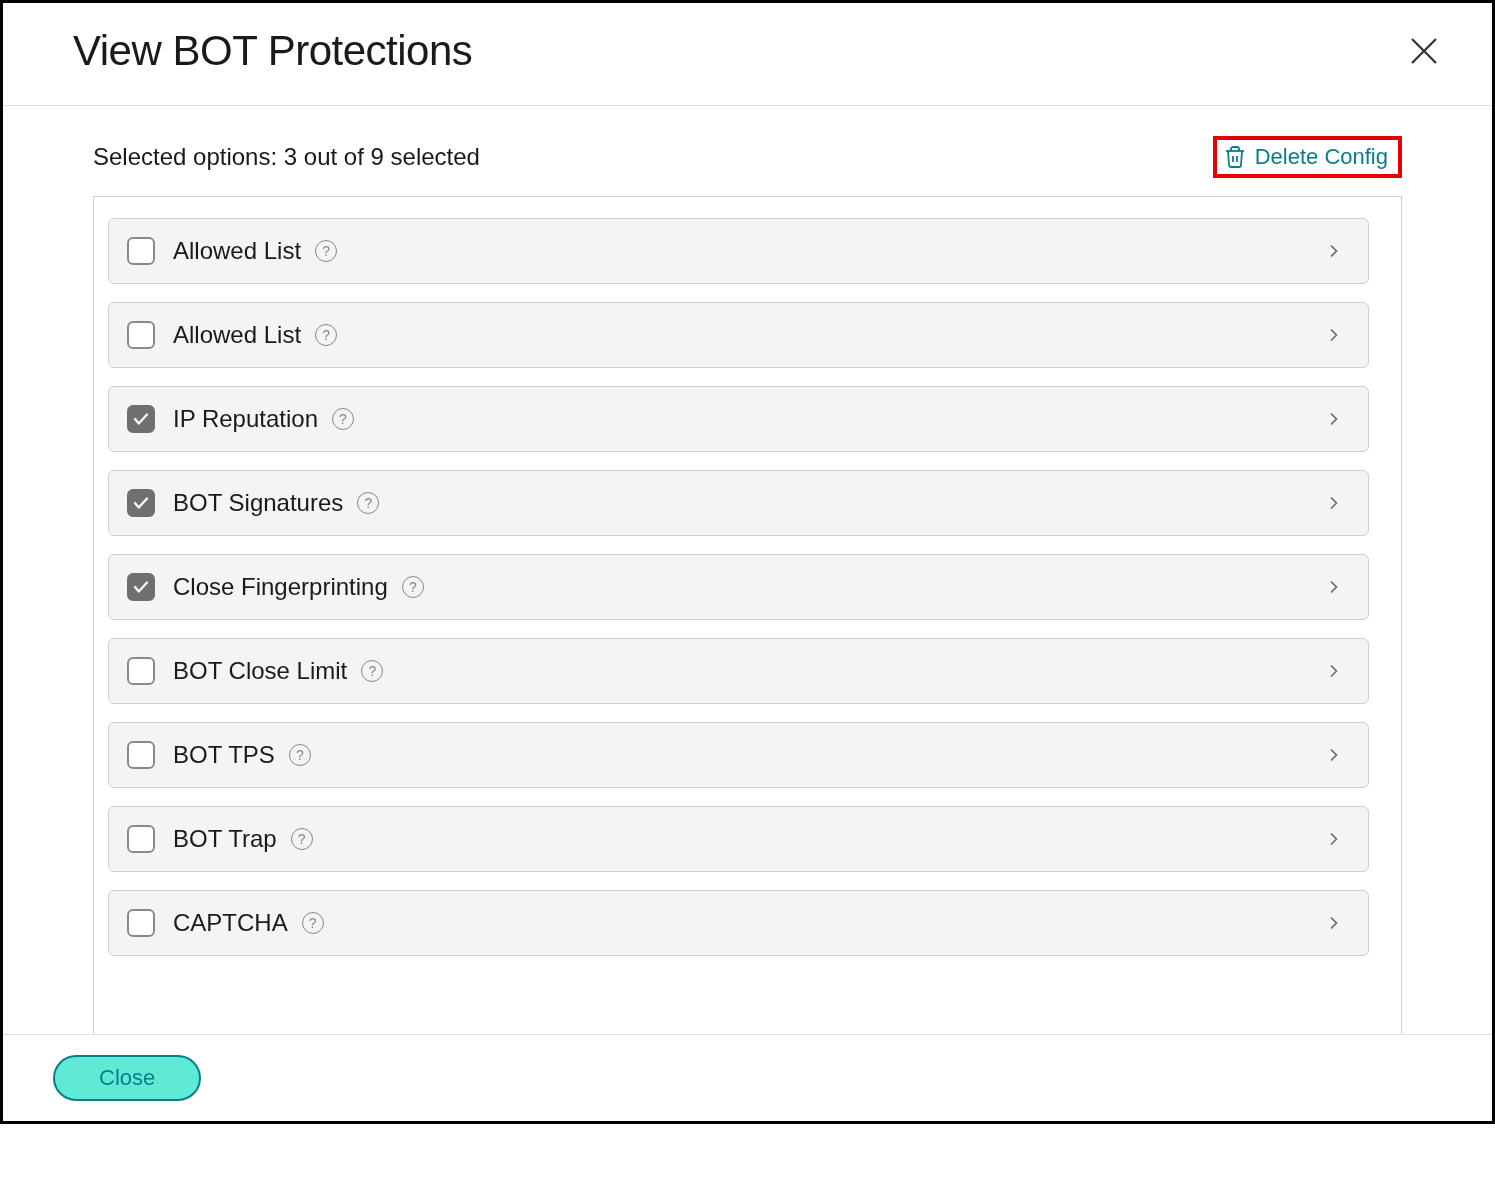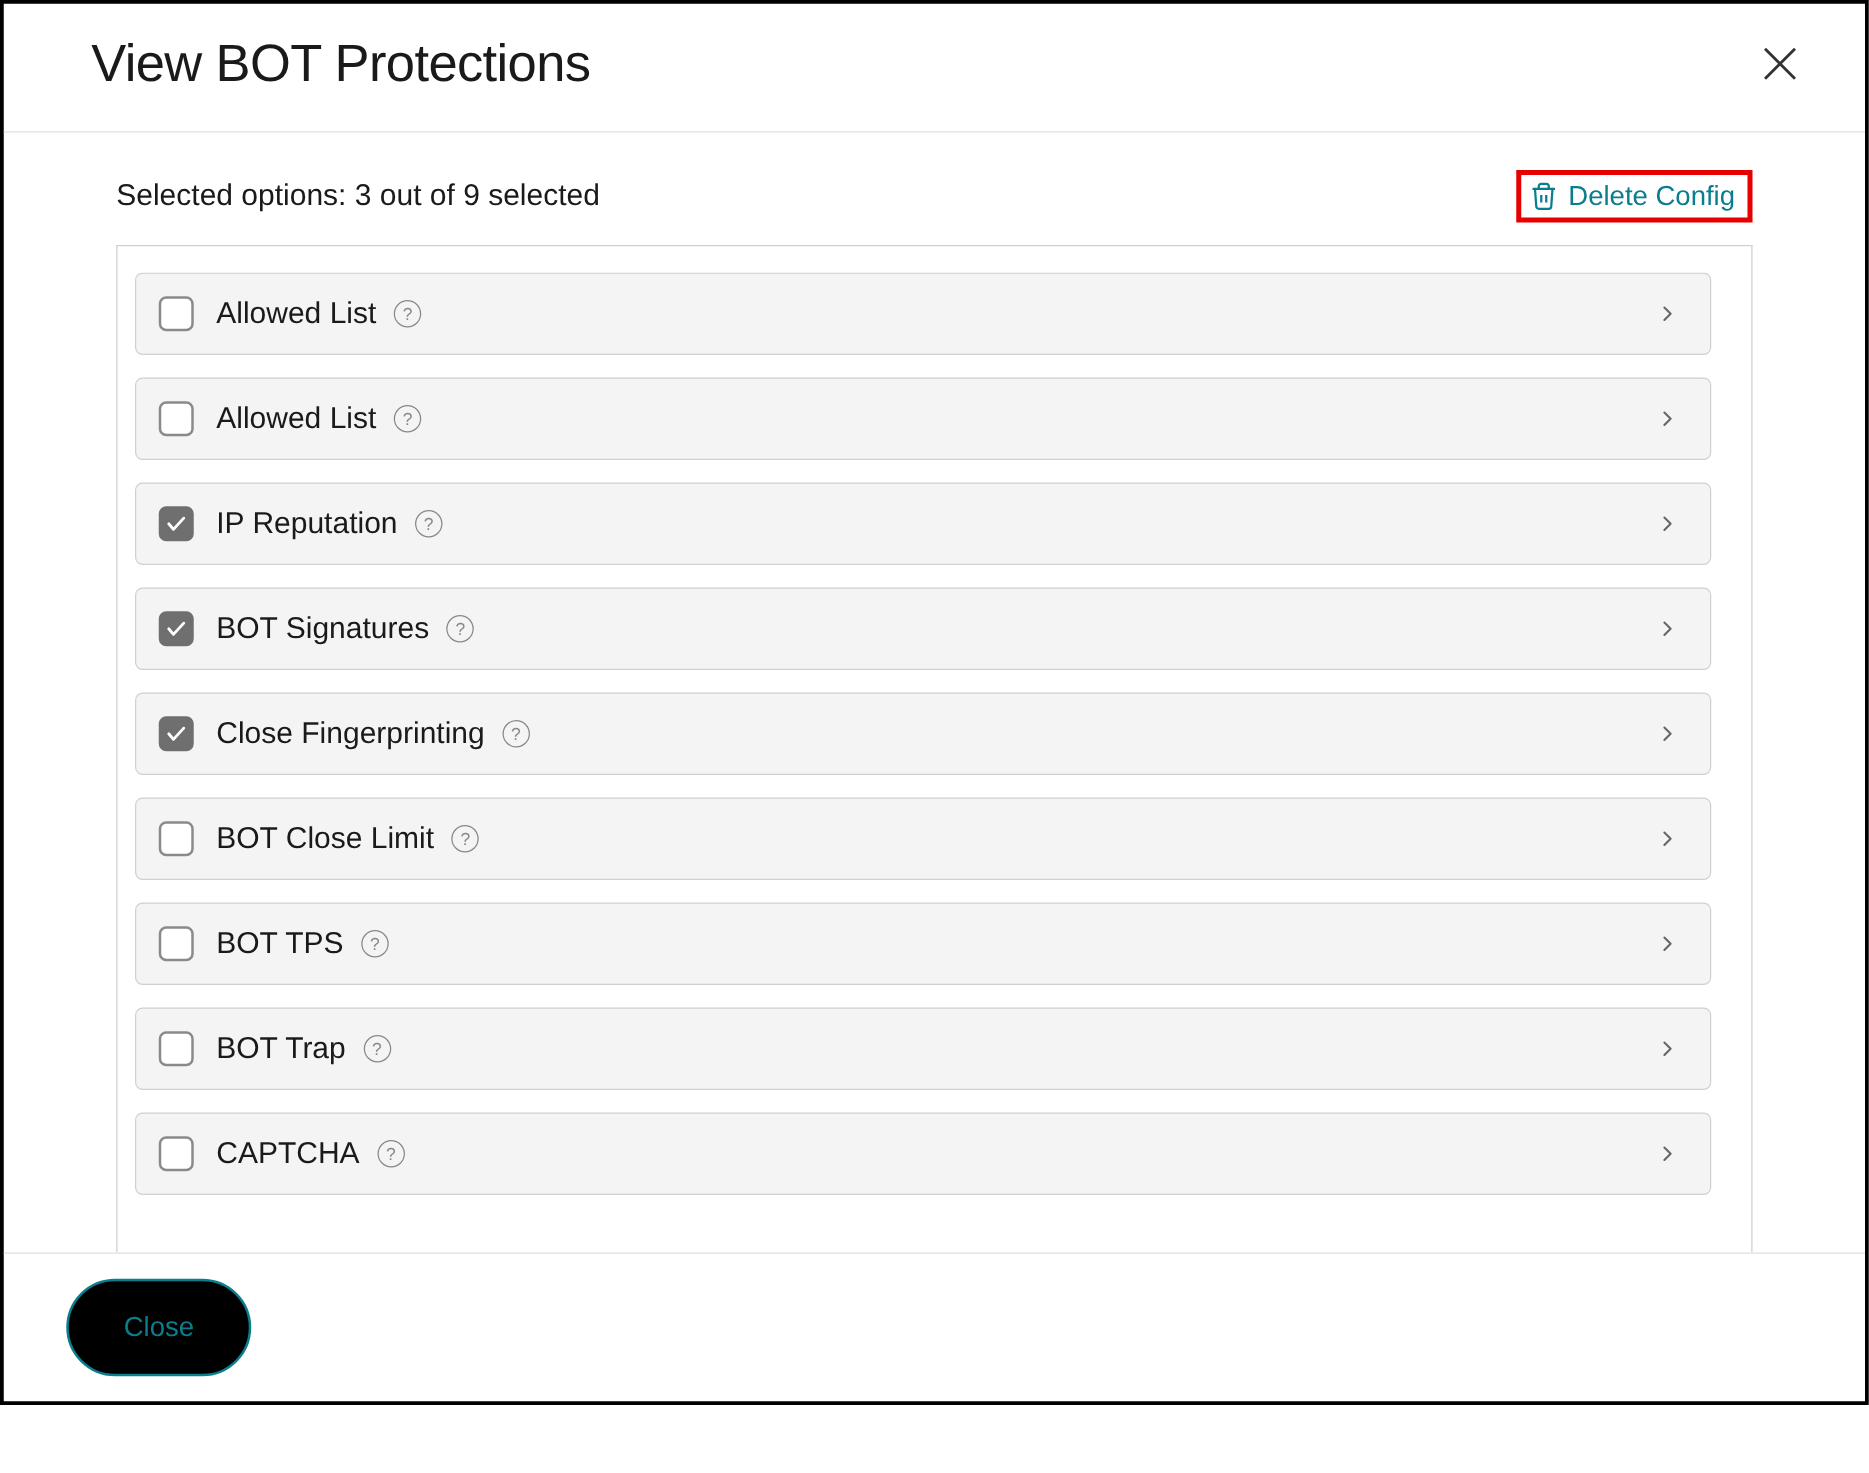--- a/index.html
+++ b/index.html
@@ -161,24 +161,24 @@
       stroke-linejoin: round;
       flex-shrink: 0;
     }
     .modal-footer {
       border-top: 1px solid #e0e0e0;
       padding: 20px 0 20px 50px;
     }
     .close-btn {
       border: 2px solid #0a7e8c;
       color: #0a7e8c;
-      background: #000000;
+      background: #5eead4;
       font-size: 22px;
       font-weight: 500;
-      padding: 24px 44px;
+      padding: 8px 44px;
       border-radius: 999px;
       cursor: pointer;
     }
   </style>
 </head>
 <body>
 
 <div class="modal">
   <div class="modal-header">
     <h1 class="modal-title">View BOT Protections</h1>

